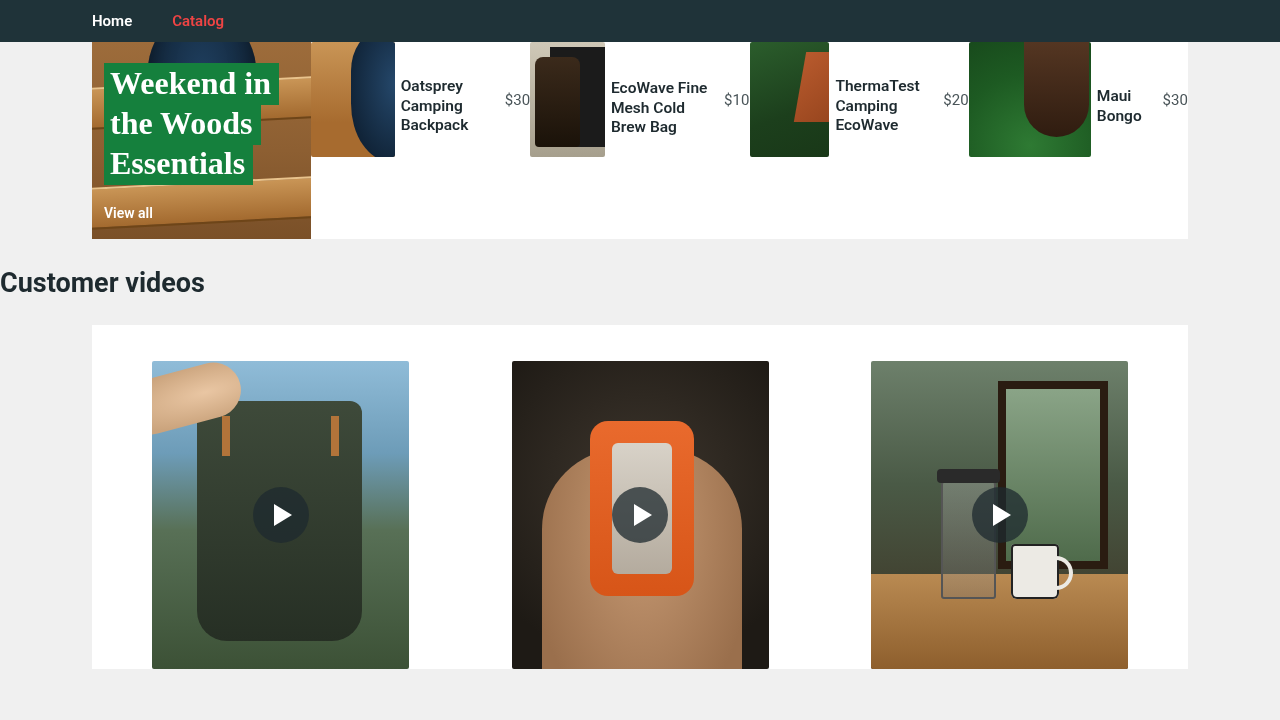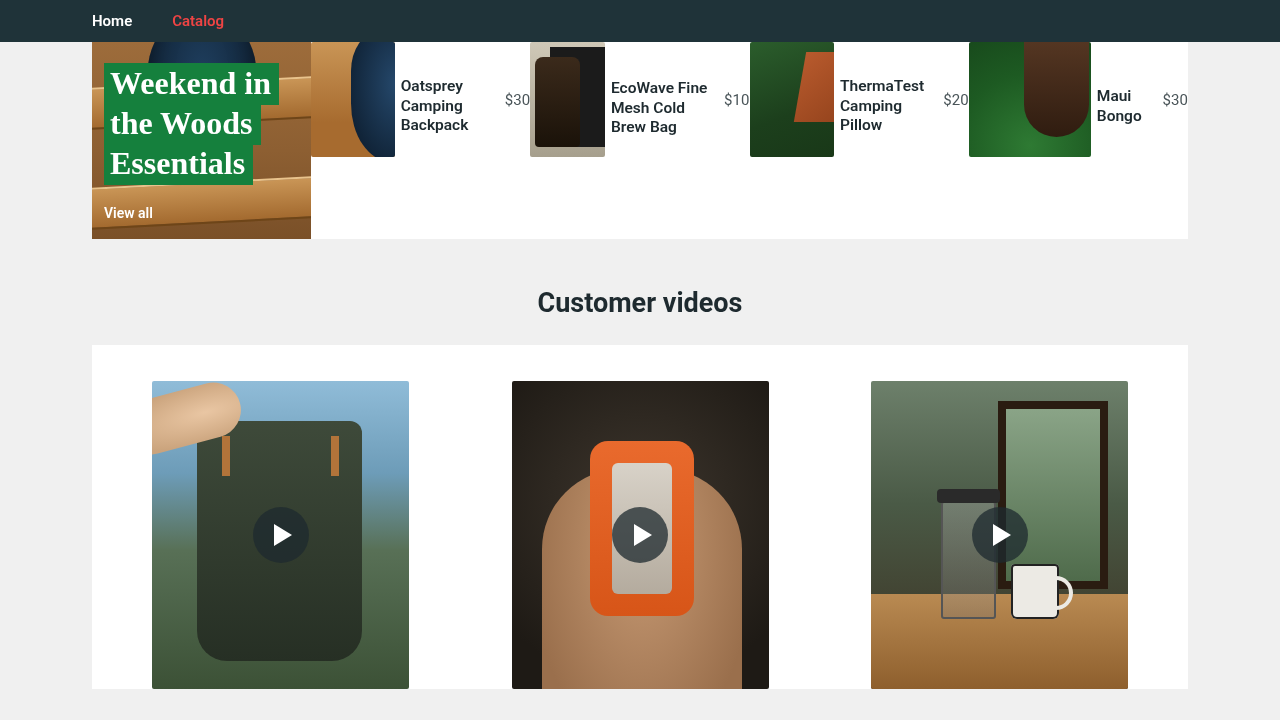--- a/index.html
+++ b/index.html
@@ -135,25 +135,25 @@
   }
   .pname.twoline { margin-top:18px; }
   .price {
     font-size:15px;
     color:#4a5559;
     margin-top:0;
   }
 
   
   .section-title {
-    text-align:center;
+    text-align:left;
     font-size:27px;
     font-weight:700;
     color:#1e2a2f;
-    margin: 48px 0 26px;
+    margin: 28px 0 26px;
   }
   .videos-wrap {
     background:#fff;
     margin:0 92px;
     padding: 36px 60px 0;
     display:flex;
     justify-content: space-between;
   }
   .video {
     width:257px;
@@ -238,21 +238,21 @@
       <div class="pname">Oatsprey Camping Backpack</div>
       <div class="price">$30</div>
     </div>
     <div class="card">
       <div class="thumb p2"></div>
       <div class="pname twoline">EcoWave Fine Mesh Cold Brew Bag</div>
       <div class="price">$10</div>
     </div>
     <div class="card">
       <div class="thumb p3"></div>
-      <div class="pname">ThermaTest Camping Pillow</div>
+      <div class="pname">ThermaTest Camping EcoWave</div>
       <div class="price">$20</div>
     </div>
     <div class="card">
       <div class="thumb p4"></div>
       <div class="pname">Maui Bongo</div>
       <div class="price">$30</div>
     </div>
   </div>
 </div>
 

